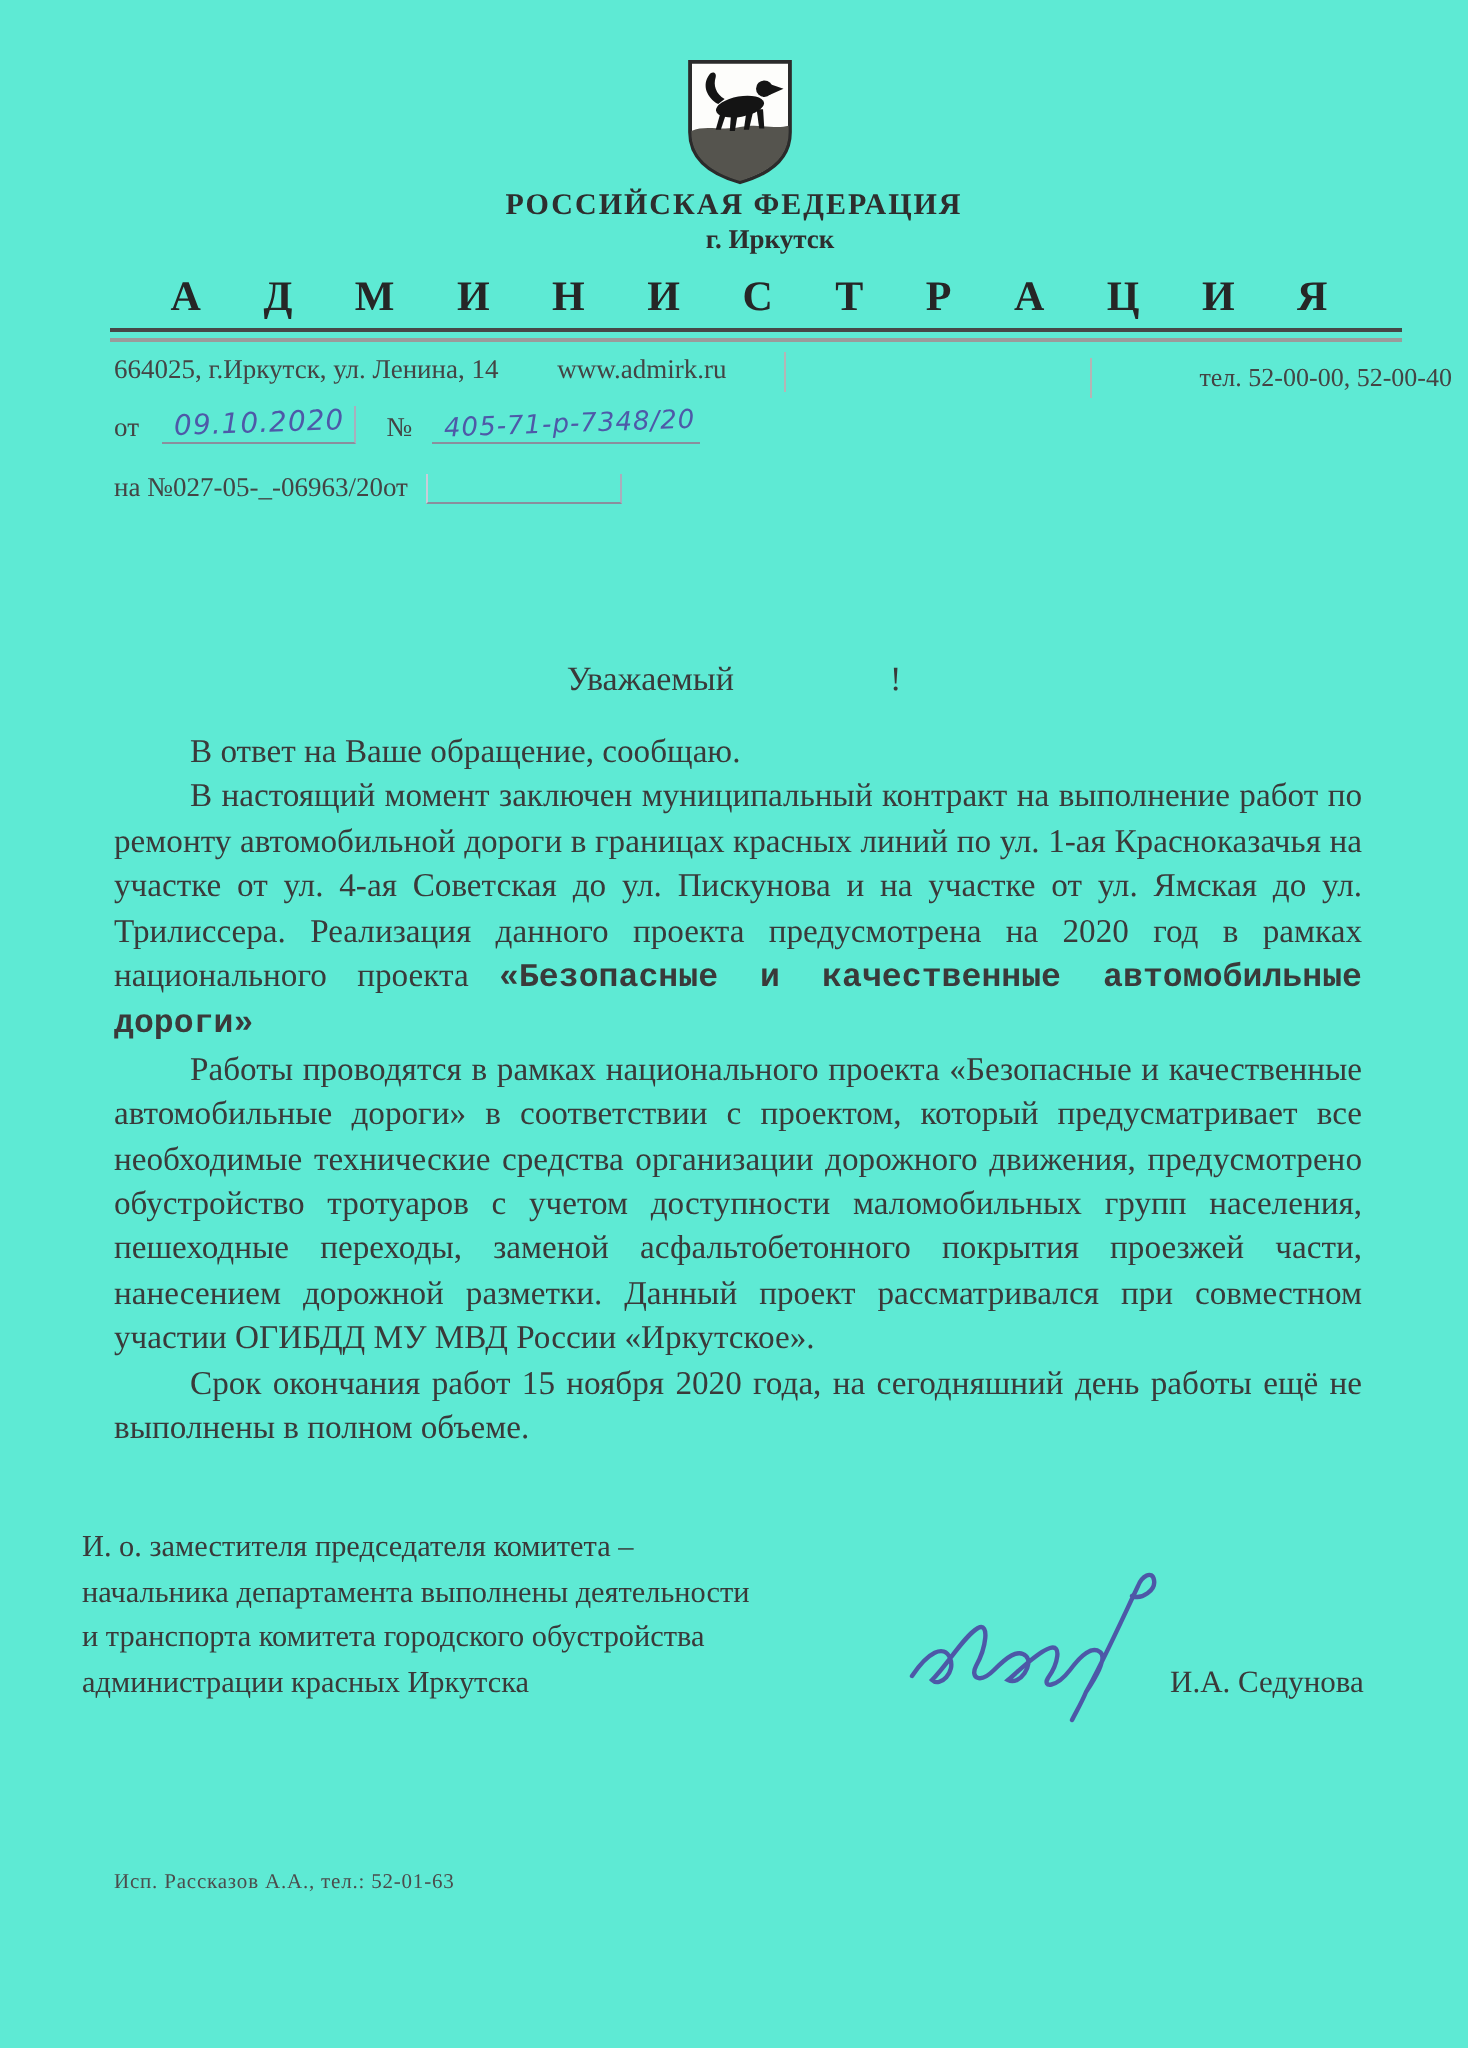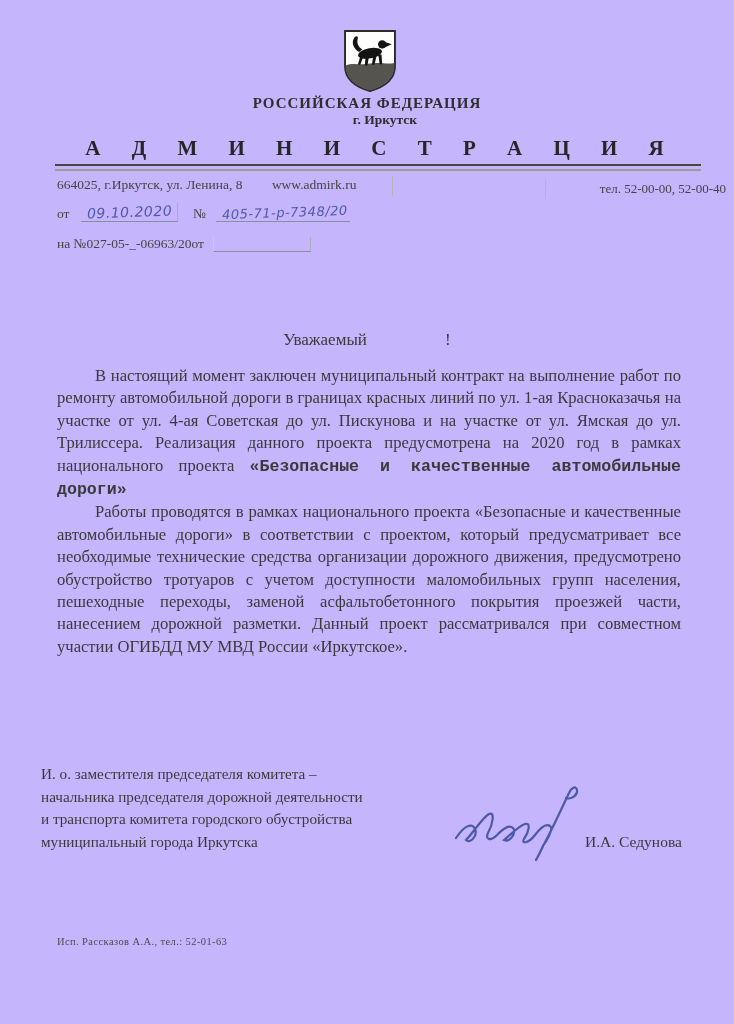--- a/index.html
+++ b/index.html
@@ -1,20 +1,20 @@
 <!DOCTYPE html>
 <html><head>
 <meta charset="utf-8">
 <style>
   html,body{margin:0;padding:0;background:#e8e8e6;}
   .page{
     position:relative;
     width:734px;height:1024px;
     margin:0 auto;
-    background:#c4b5fd;
+    background:#5eead4;
     font-family:"Liberation Serif", serif;
     color:#3d3d3d;
     overflow:hidden;
   }
   
   .emblem{position:absolute;left:341px;top:29px;}
   .country{position:absolute;left:0;right:0;top:95px;text-align:center;
     font-weight:bold;font-size:15px;letter-spacing:1px;color:#2e2e2e;}
   .city{position:absolute;left:0;right:0;top:112px;text-align:center;
     font-weight:bold;font-size:13.5px;color:#2e2e2e;padding-left:36px;}
@@ -76,21 +76,21 @@
       </g>
     </svg>
   </div>
 
   <div class="country">РОССИЙСКАЯ ФЕДЕРАЦИЯ</div>
   <div class="city">г. Иркутск</div>
   <div class="org-title">А Д М И Н И С Т Р А Ц И Я</div>
   <div class="header-rule"></div>
 
   <div class="address-row">
-    <span>664025, г.Иркутск, ул. Ленина, 8</span>
+    <span>664025, г.Иркутск, ул. Ленина, 14</span>
     <span class="site">www.admirk.ru</span>
   </div>
   <div class="vtick" style="left:392px;top:176px;height:20px;"></div>
   <div class="vtick" style="left:545px;top:179px;height:20px;"></div>
   <div class="phone-row">тел. 52-00-00, 52-00-40</div>
 
   <div class="ref-row">
     <span>от</span>
     <span class="field tick-r" style="width:96px;margin-left:8px;">
       <span class="hand">09.10.2020</span>
@@ -104,29 +104,31 @@
   <div class="reply-row">
     <span>на №027-05-_-06963/20от</span>
     <span class="blank-field"></span>
   </div>
 
   <div class="salutation">
     <span>Уважаемый</span><span class="gap"></span><span>!</span>
   </div>
 
   <div class="letter-body">
+    <p>В ответ на Ваше обращение, сообщаю.</p>
     <p><span>В настоящий момент заключен муниципальный контракт на выполнение работ по ремонту автомобильной дороги в границах красных линий по ул. 1-ая Красноказачья на участке от ул. 4-ая Советская до ул. Пискунова и на участке от ул. Ямская до ул. Трилиссера. Реализация данного проекта предусмотрена на 2020 год в рамках национального проекта </span><span class="bold">«Безопасные и качественные автомобильные дороги»</span></p>
     <p>Работы проводятся в рамках национального проекта «Безопасные и качественные автомобильные дороги» в соответствии с проектом, который предусматривает все необходимые технические средства организации дорожного движения, предусмотрено обустройство тротуаров с учетом доступности маломобильных групп населения, пешеходные переходы, заменой асфальтобетонного покрытия проезжей части, нанесением дорожной разметки. Данный проект рассматривался при совместном участии ОГИБДД МУ МВД России «Иркутское».</p>
+    <p>Срок окончания работ 15 ноября 2020 года, на сегодняшний день работы ещё не выполнены в полном объеме.</p>
   </div>
 
   <div class="sig-position">
     <div>И. о. заместителя председателя комитета –</div>
-    <div>начальника председателя дорожной деятельности</div>
+    <div>начальника департамента выполнены деятельности</div>
     <div>и транспорта комитета городского обустройства</div>
-    <div>муниципальный города Иркутска</div>
+    <div>администрации красных Иркутска</div>
   </div>
 
   <div class="sig-scribble">
     <svg width="150" height="100" viewBox="0 0 150 100" aria-hidden="true">
       <path d="M8,62 C16,50 24,46 27,53 C30,60 22,68 18,64 C26,56 34,42 41,38 C47,35 45,48 40,57 C37,63 42,66 49,59 C55,53 61,48 65,52 C69,56 62,67 56,64 C63,58 71,50 77,48 C83,46 81,56 76,63 C73,68 80,68 87,59 C93,51 98,47 102,50 C106,53 99,64 95,70 C93,75 90,80 88,84 M95,70 C102,58 112,36 121,17 C123,12 128,9 129,14 C130,19 123,24 118,22" stroke="#4d58a7" stroke-width="2.2" fill="none" stroke-linecap="round"></path>
     </svg>
   </div>
 
   <div class="signer-name">И.А. Седунова</div>
 

